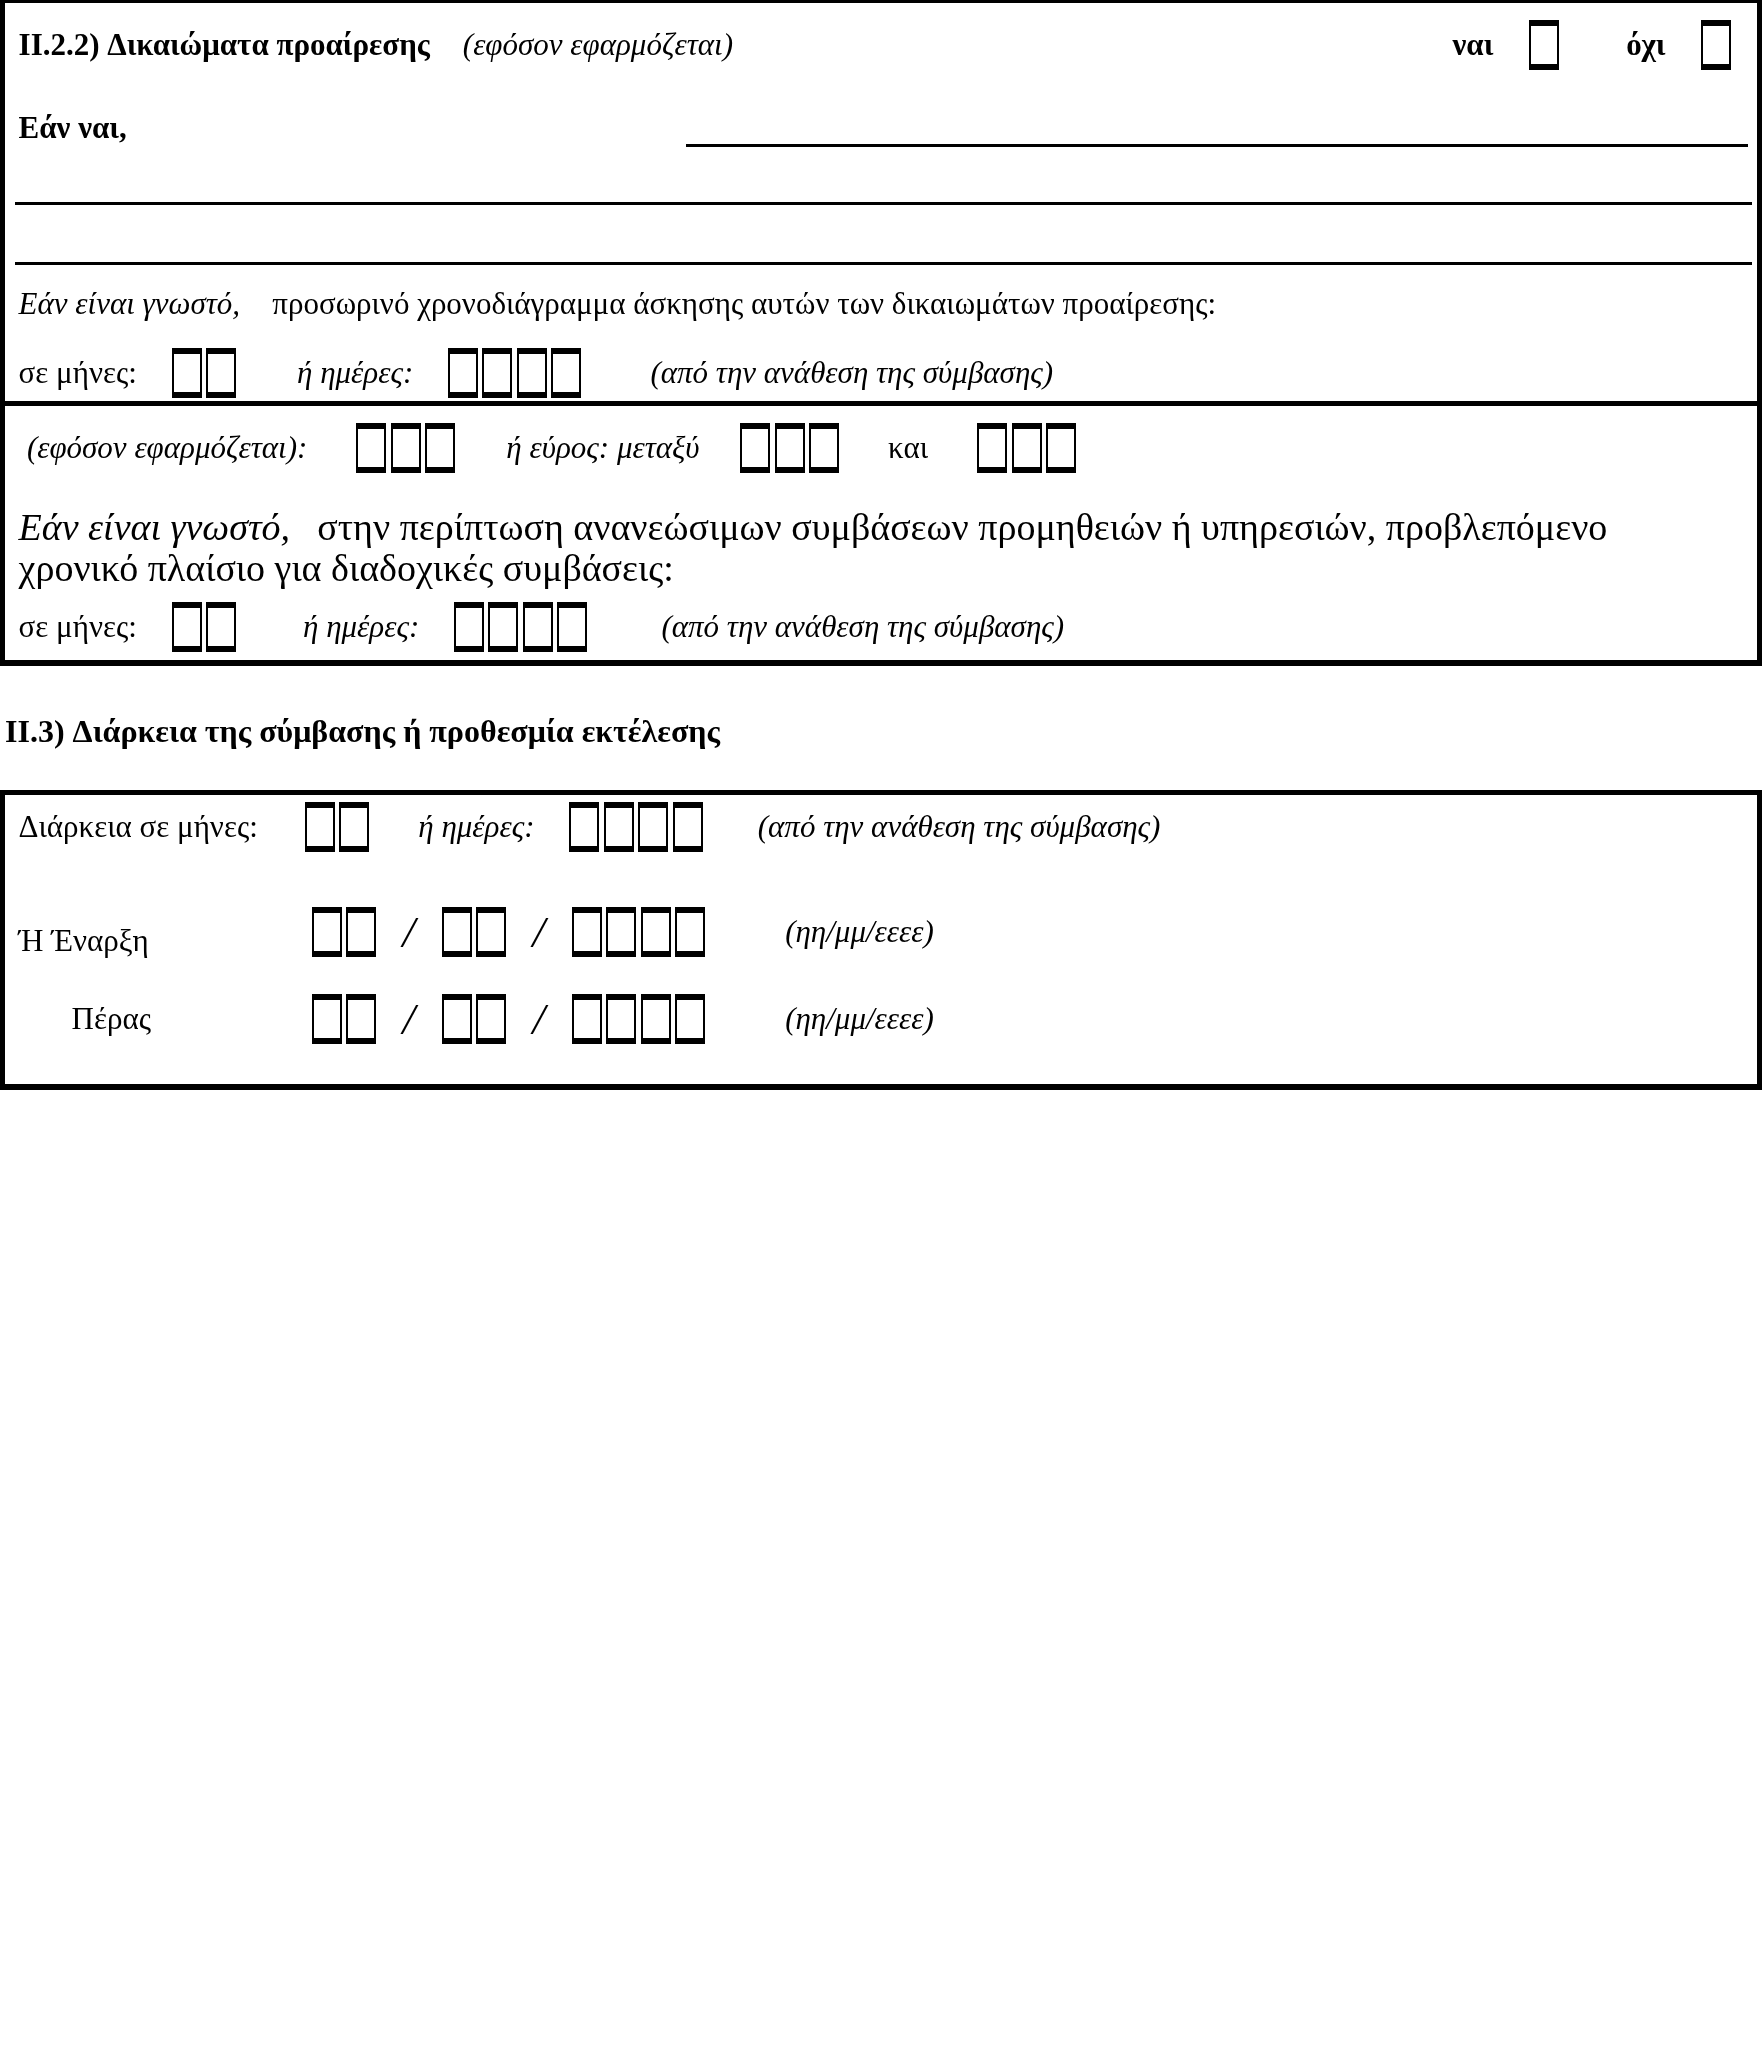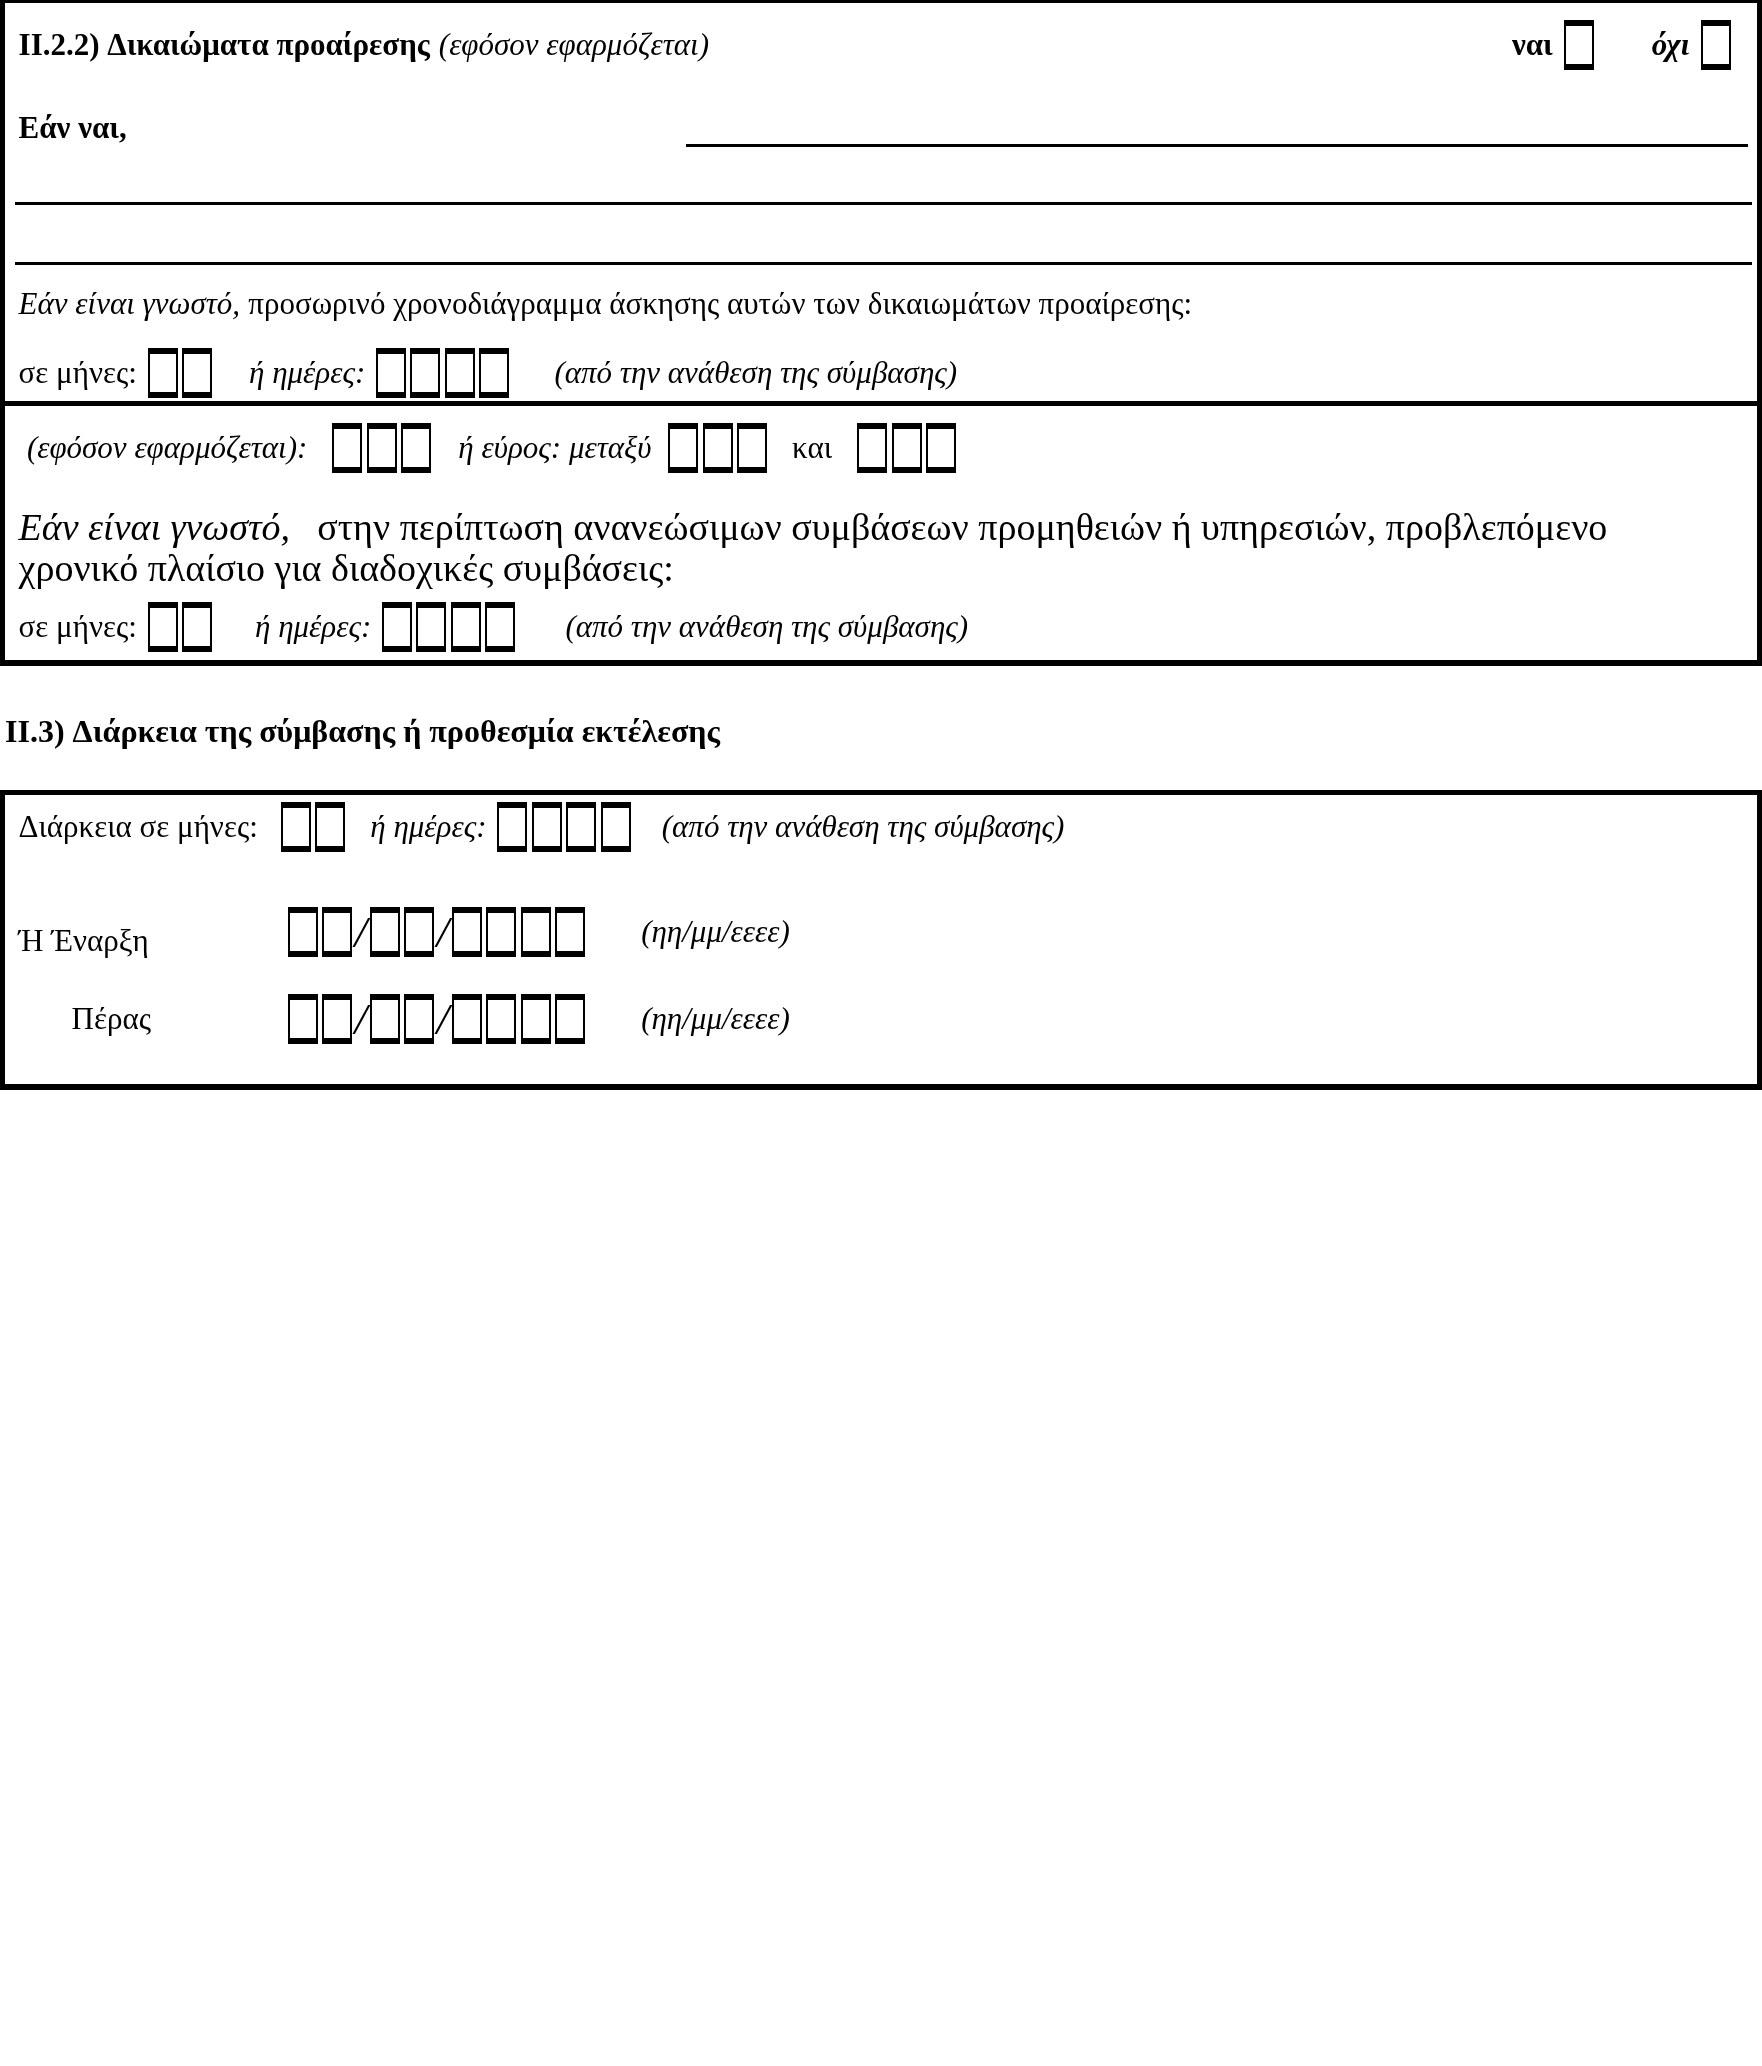--- a/index.html
+++ b/index.html
@@ -8,21 +8,21 @@
     width:1762px;height:2543px;
     background:#ffffff;
     font-family:"Liberation Serif","DejaVu Serif",serif;
     color:#000;
     overflow:hidden;
   }
   .box{position:absolute;box-sizing:border-box;border:5.4px solid #000;}
   #box-ii22{left:0;top:0;width:1762px;height:666px;border-top-width:3.3px;border-bottom-width:6.6px;}
   #box-ii3{left:0;top:790px;width:1762px;height:300px;border-bottom-width:6.6px;}
   .cell-divider{position:absolute;left:0;top:398px;width:100%;height:0;border-top:5.8px solid #000;}
-  .row{position:absolute;display:flex;align-items:center;white-space:nowrap;}
+  .row{position:absolute;display:flex;align-items:center;white-space:nowrap;gap:24px;}
   .t{font-size:31px;}
   .b{font-weight:bold;}
   .i{font-style:italic;}
   .h1{font-size:32px;font-weight:bold;}
   
   .cb{
     display:inline-block;box-sizing:border-box;
     width:30px;height:50px;
     border:solid #000;border-width:6.6px 2.9px;
     background:#fff;margin-right:4.5px;flex:0 0 auto;
@@ -43,21 +43,21 @@
     <div class="cell-divider"></div>
   </div>
 
   <div class="row" style="left:18.6px;top:11.6px;height:66px;">
     <span class="t b">II.2.2) Δικαιώματα προαίρεσης</span>
     <span class="t i" style="margin-left:9px;">(εφόσον εφαρμόζεται)</span>
   </div>
   <div class="row" style="right:31px;top:11.6px;height:66px;">
     <span class="t b">ναι</span>
     <span class="cb" style="margin-left:11.6px;"></span>
-    <span class="t b" style="margin-left:53px;font-style:italic;">όχι</span>
+    <span class="t b" style="margin-left:39px;">όχι</span>
     <span class="cb" style="margin-left:11.6px;"></span>
   </div>
 
   <div class="row" style="left:18.6px;top:105px;height:45px;">
     <span class="t b">Εάν ναι,</span>
   </div>
   <div class="wline" style="left:686px;right:14.5px;top:144px;"></div>
   <div class="wline" style="left:15px;right:10px;top:202px;"></div>
   <div class="wline" style="left:15px;right:10px;top:262px;"></div>
 

